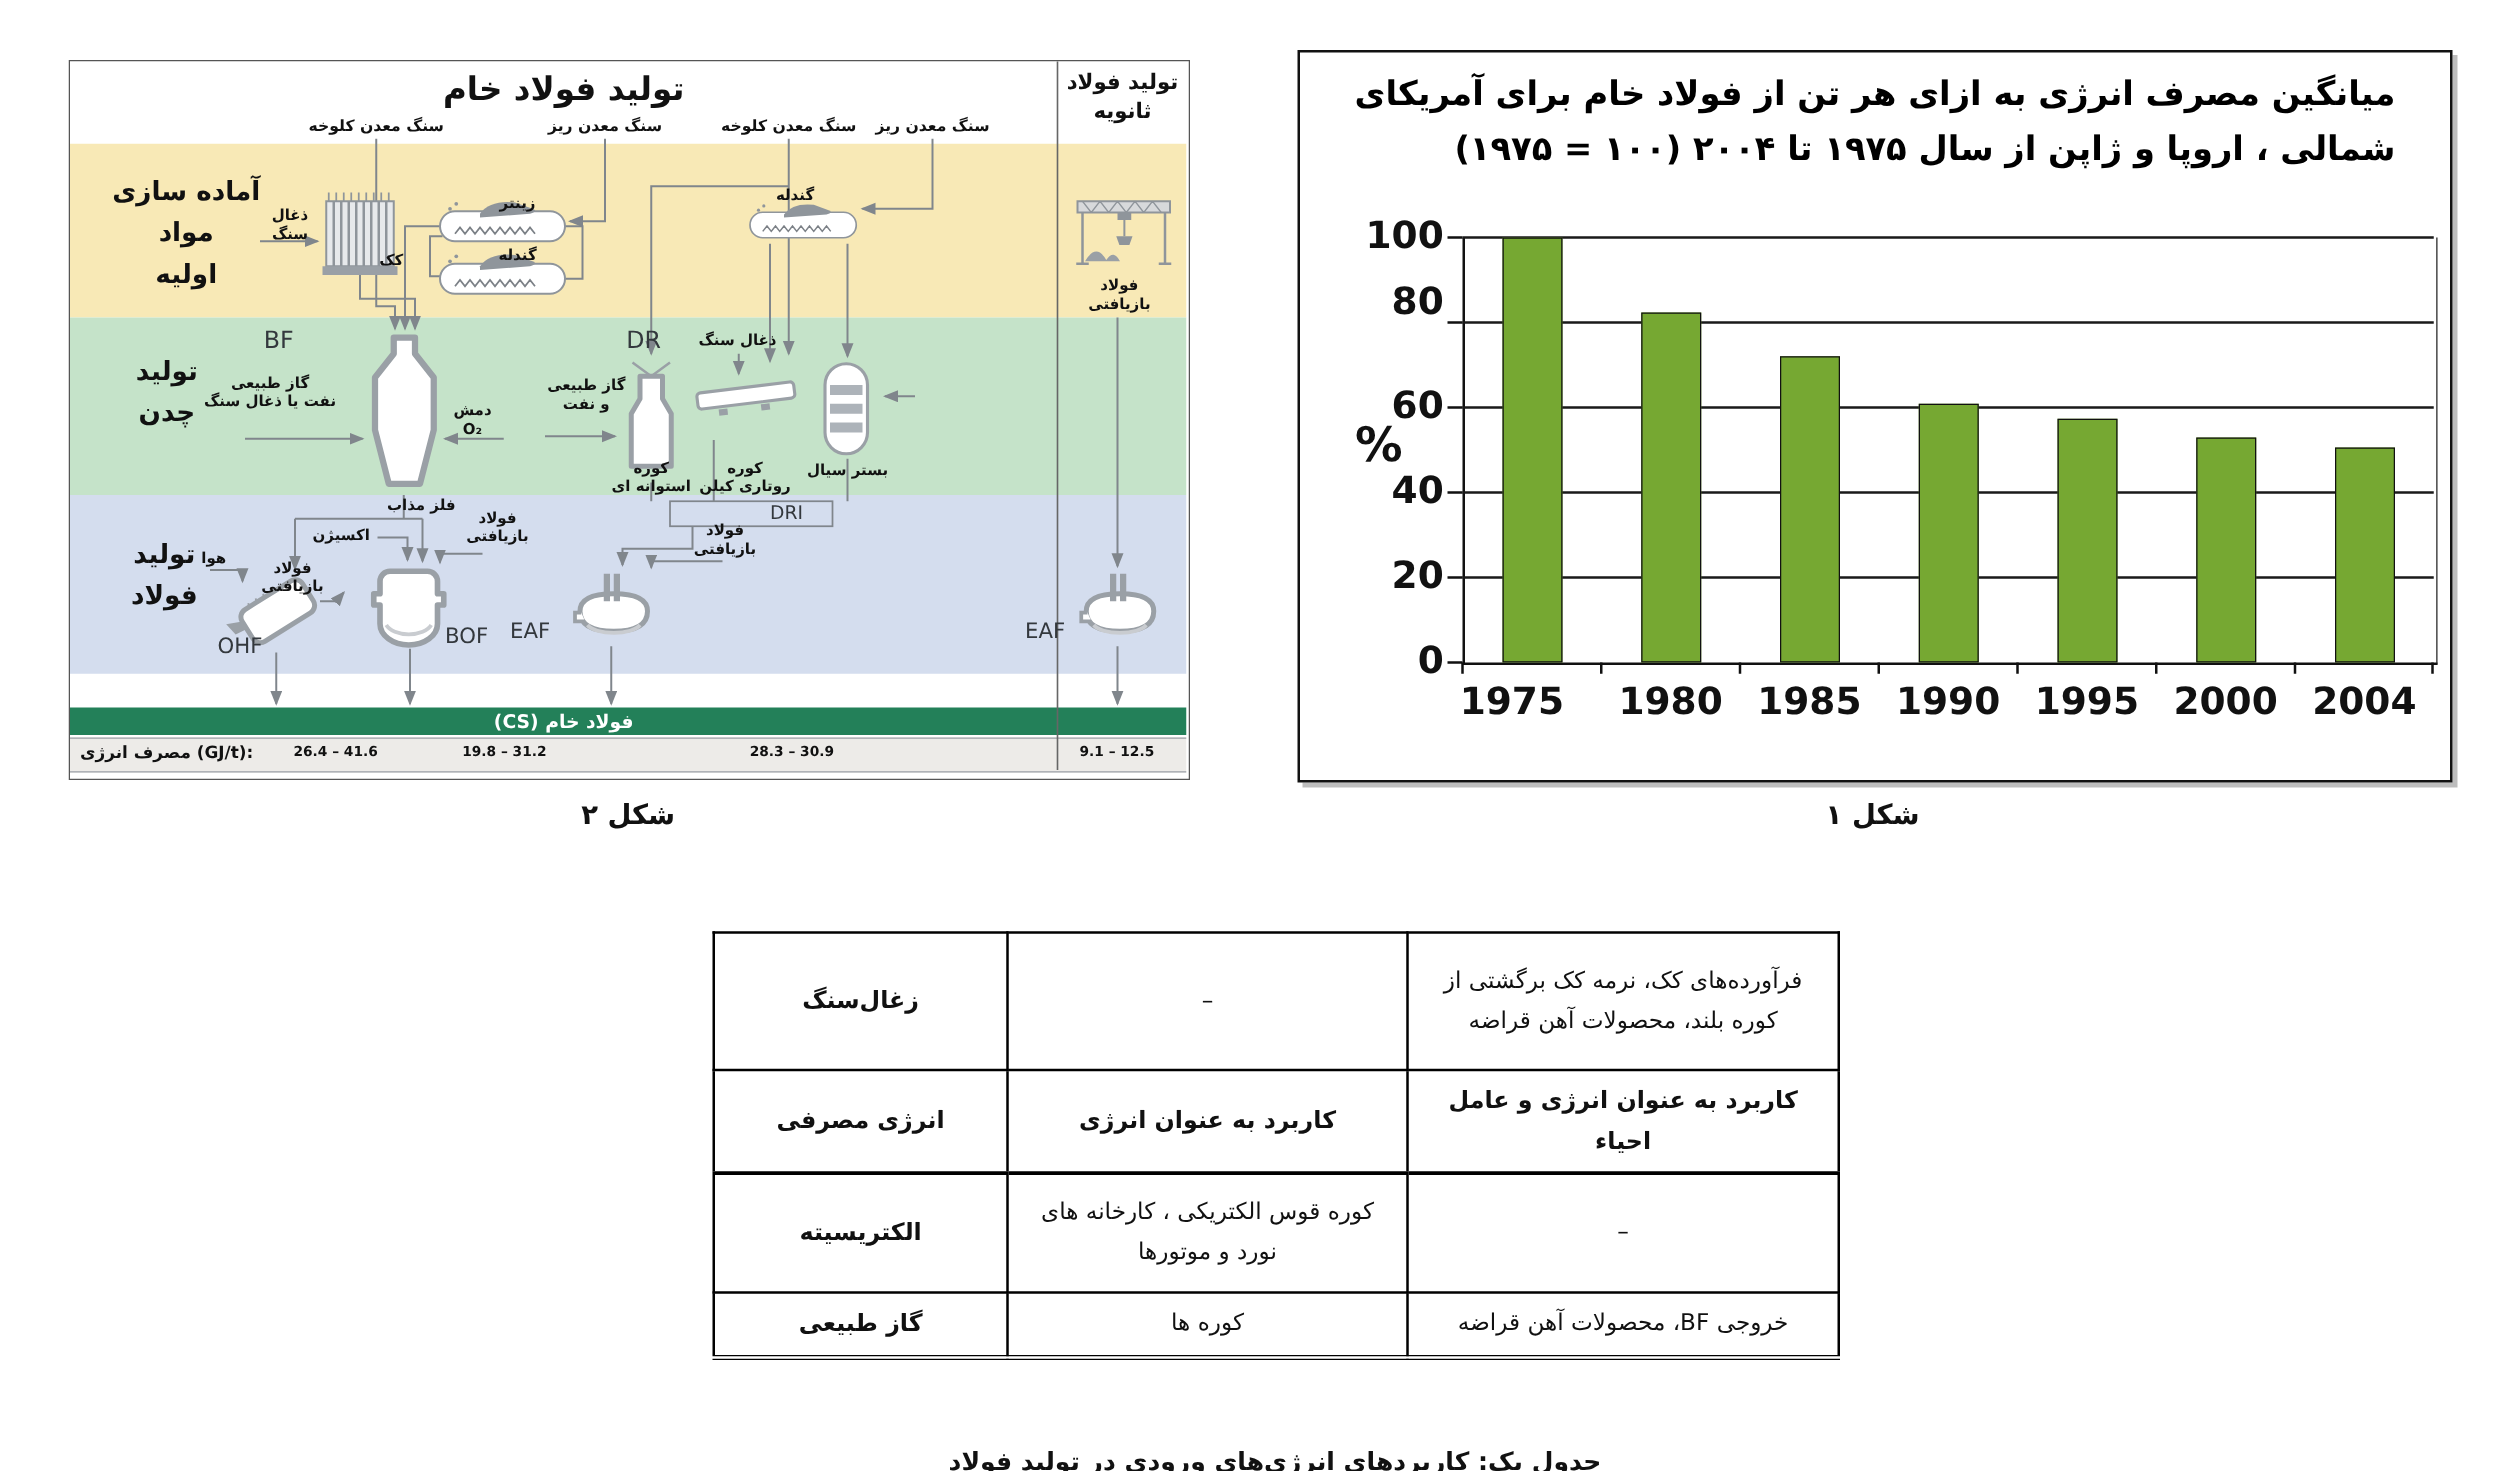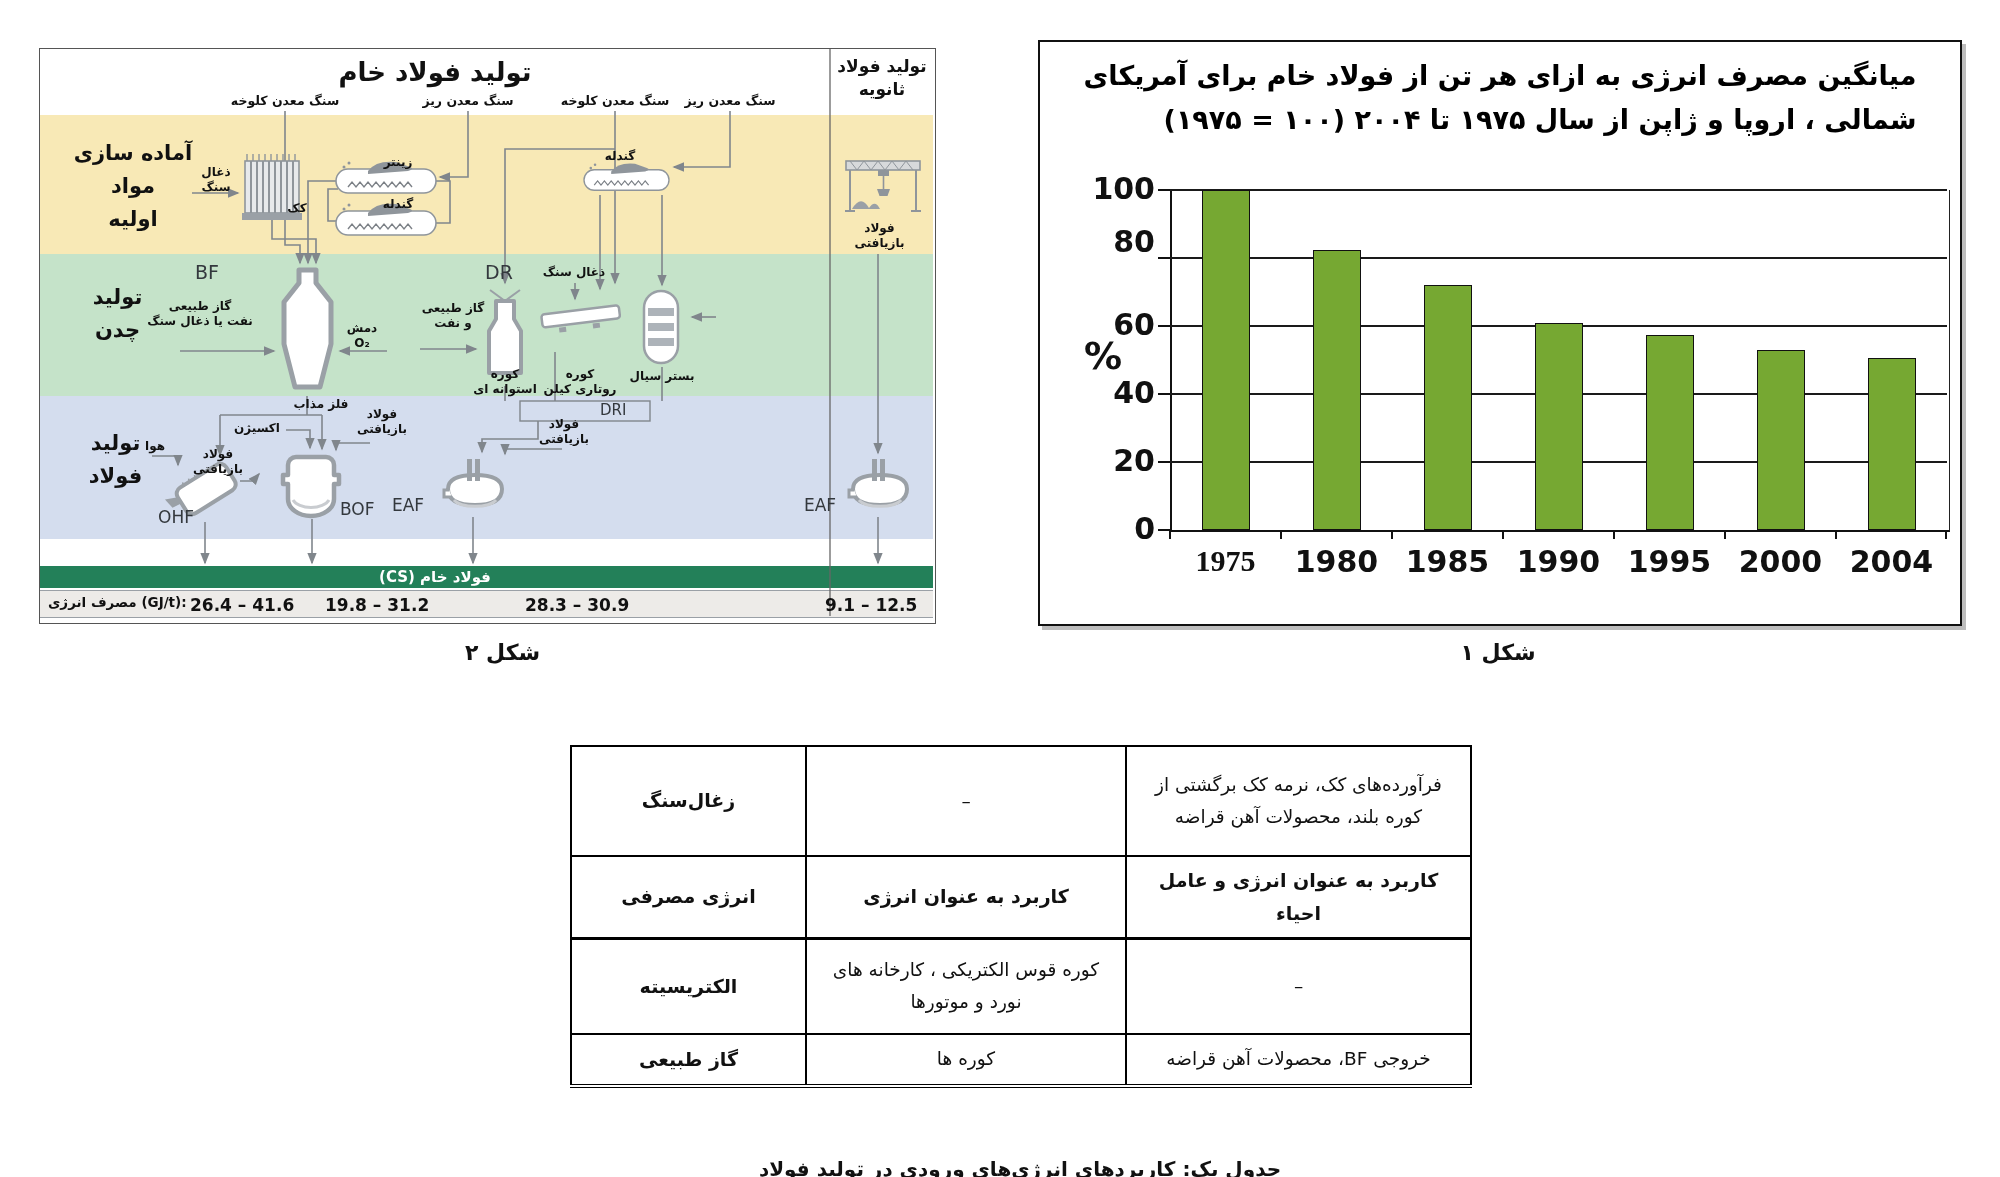--- a/index.html
+++ b/index.html
@@ -1,38 +1,38 @@
 <!DOCTYPE html>
 <html><head>
 <meta charset="utf-8">
 <style>
   html,body{margin:0;padding:0;background:#fff;}
   .page{position:relative;width:2000px;height:1177px;background:#fff;overflow:hidden;
         font-family:"DejaVu Sans",sans-serif;color:#111;}
   
-  .fig2{position:absolute;left:39px;top:48px;width:895px;height:574px;background:#fff;border:1px solid #555;}
+  .fig2{position:absolute;left:55px;top:48px;width:895px;height:574px;background:#fff;border:1px solid #555;}
   .band{position:absolute;left:0;width:893px;}
   .band-yellow{top:66px;height:139px;background:#F8E9B6;}
   .band-green{top:205px;height:142px;background:#C5E3C9;}
   .band-blue{top:347px;height:143px;background:#D4DDEE;}
   .cs-strip{top:517px;height:22px;background:#238059;}
   .cs-text{position:absolute;left:0;top:519px;width:790px;text-align:center;color:#fff;
            font-weight:bold;font-size:15px;direction:rtl;}
   .energy-row{top:541px;height:26px;background:#EDEBE8;border-top:1px solid #9aa0a6;border-bottom:1px solid #9aa0a6;}
   .dl{position:absolute;direction:rtl;text-align:center;font-weight:bold;font-size:12px;
       line-height:15px;white-space:pre-line;color:#111;}
   .rowlab{font-size:21px;line-height:33px;}
   .lt{position:absolute;font-size:19px;color:#33383d;}
   .hdr-main{position:absolute;left:0;top:8px;width:790px;text-align:center;font-weight:bold;
             font-size:26px;direction:rtl;}
   .hdr-sec{position:absolute;left:792px;top:6px;width:100px;text-align:center;font-weight:bold;
            font-size:17px;line-height:23px;direction:rtl;white-space:pre-line;}
   .ore{position:absolute;top:44px;text-align:center;font-weight:bold;font-size:12.5px;direction:rtl;}
   .evlab{position:absolute;top:545px;font-size:13.5px;font-weight:bold;direction:ltr;}
-  .evval{position:absolute;top:546px;font-size:17px;font-weight:bold;text-align:left;direction:ltr;}
+  .evval{position:absolute;top:546px;font-size:11px;font-weight:bold;text-align:center;direction:ltr;}
   .ovl{position:absolute;left:0;top:0;}
   
   .chart-box{position:absolute;left:1038px;top:40px;width:920px;height:582px;background:#fff;
              border:2.5px solid #111;box-shadow:4px 4px 0 #bdbdbd;}
   .c-title{position:absolute;left:0;width:100%;text-align:center;font-weight:bold;font-size:27px;
            direction:rtl;color:#000;}
   .plot{position:absolute;left:130px;top:148px;width:777px;height:340px;
         border-left:2px solid #111;border-bottom:2px solid #111;border-right:1.5px solid #222;}
   .gridline{position:absolute;height:1.5px;background:#1a1a1a;left:130px;width:777px;}
   .bar{position:absolute;background:#76A832;border:1.5px solid #111;box-sizing:border-box;}
@@ -260,21 +260,21 @@
       <div class="gridline" style="top: 283.25px;"></div>
       <div class="ytick-label" style="top: 265px;">60</div>
       <div class="ytick-mark" style="top: 283px;"></div>
       <div class="gridline" style="top: 215.25px;"></div>
       <div class="ytick-label" style="top: 182px;">80</div>
       <div class="ytick-mark" style="top: 215px;"></div>
       <div class="gridline" style="top: 147.25px;"></div>
       <div class="ytick-label" style="top: 129px;">100</div>
       <div class="ytick-mark" style="top: 147px;"></div>
       <div class="bar" style="left: 161.5px; top: 148px; width: 48px; height: 340px; background: rgb(118, 168, 50);"></div>
-      <div class="xtick-label" style="left: 130px; width: 111px; font-family: Liberation Serif, serif;">1975</div>
+      <div class="xtick-label" style="left: 114px; width: 111px;">1975</div>
       <div class="xtick-mark" style="left: 129px;"></div>
       <div class="bar" style="left: 272.5px; top: 207.5px; width: 48px; height: 280.5px; background: rgb(118, 168, 50);"></div>
       <div class="xtick-label" style="left: 241px; width: 111px;">1980</div>
       <div class="xtick-mark" style="left: 240px;"></div>
       <div class="bar" style="left: 383.5px; top: 243.2px; width: 48px; height: 244.8px; background: rgb(118, 168, 50);"></div>
       <div class="xtick-label" style="left: 352px; width: 111px;">1985</div>
       <div class="xtick-mark" style="left: 351px;"></div>
       <div class="bar" style="left: 494.5px; top: 280.6px; width: 48px; height: 207.4px; background: rgb(118, 168, 50);"></div>
       <div class="xtick-label" style="left: 463px; width: 111px;">1990</div>
       <div class="xtick-mark" style="left: 462px;"></div>

